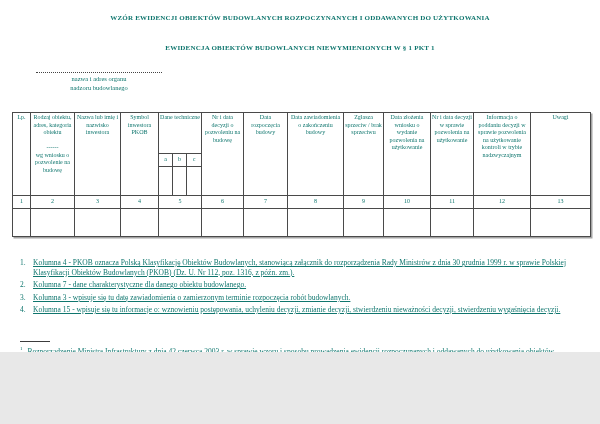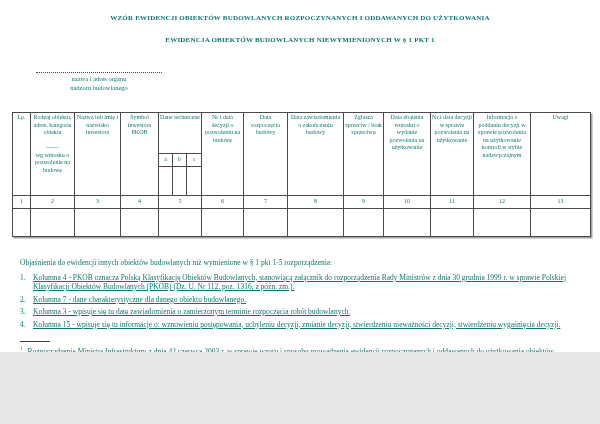--- a/index.html
+++ b/index.html
@@ -5,21 +5,21 @@
   html,body{margin:0;padding:0;background:#e8e8e8;}
   .sheet{
     position:relative;width:600px;height:352px;background:#ffffff;
     font-family:"Liberation Serif","DejaVu Serif",serif;color:#0f766e;overflow:hidden;
   }
   .title1,.title2{
     position:absolute;left:0;width:600px;text-align:center;
     font-weight:bold;font-size:7px;letter-spacing:0.2px;white-space:nowrap;
   }
   .title1{top:14px;}
-  .title2{top:36px;}
+  .title2{top:44px;}
   .org{position:absolute;left:36px;top:72px;width:126px;text-align:center;}
   .org .dots{border-top:1.2px dotted #444;height:0;margin-bottom:1px;}
   .org .cap{font-size:6.5px;line-height:9px;}
   table.register{
     position:absolute;left:12px;top:112px;width:578px;
     border-collapse:collapse;table-layout:fixed;
     border:1px solid #3c3c3c;
     box-shadow:1.5px 1.5px 0 rgba(90,90,90,.55);
   }
   table.register td{
@@ -132,21 +132,20 @@
       <td></td>
       <td></td>
       <td></td>
       <td></td>
       <td></td>
     </tr>
   </tbody>
     </table>
 
   <div class="explan">
-    <div class="intro">Objaśnienia do ewidencji innych obiektów budowlanych niż wymienione w § 1 pkt 1-5 rozporządzenia:</div>
     <div class="item">
       <span class="num">1.</span>
       <span class="txt">Kolumna 4  - PKOB oznacza Polską Klasyfikację Obiektów Budowlanych, stanowiącą załącznik do rozporządzenia Rady Ministrów z dnia 30 grudnia 1999 r. w sprawie Polskiej Klasyfikacji Obiektów Budowlanych (PKOB)  (Dz. U. Nr 112, poz. 1316, z późn. zm.).</span>
     </div>
     <div class="item">
       <span class="num">2.</span>
       <span class="txt">Kolumna 7  - dane charakterystyczne dla danego obiektu budowlanego.</span>
     </div>
     <div class="item">
       <span class="num">3.</span>

